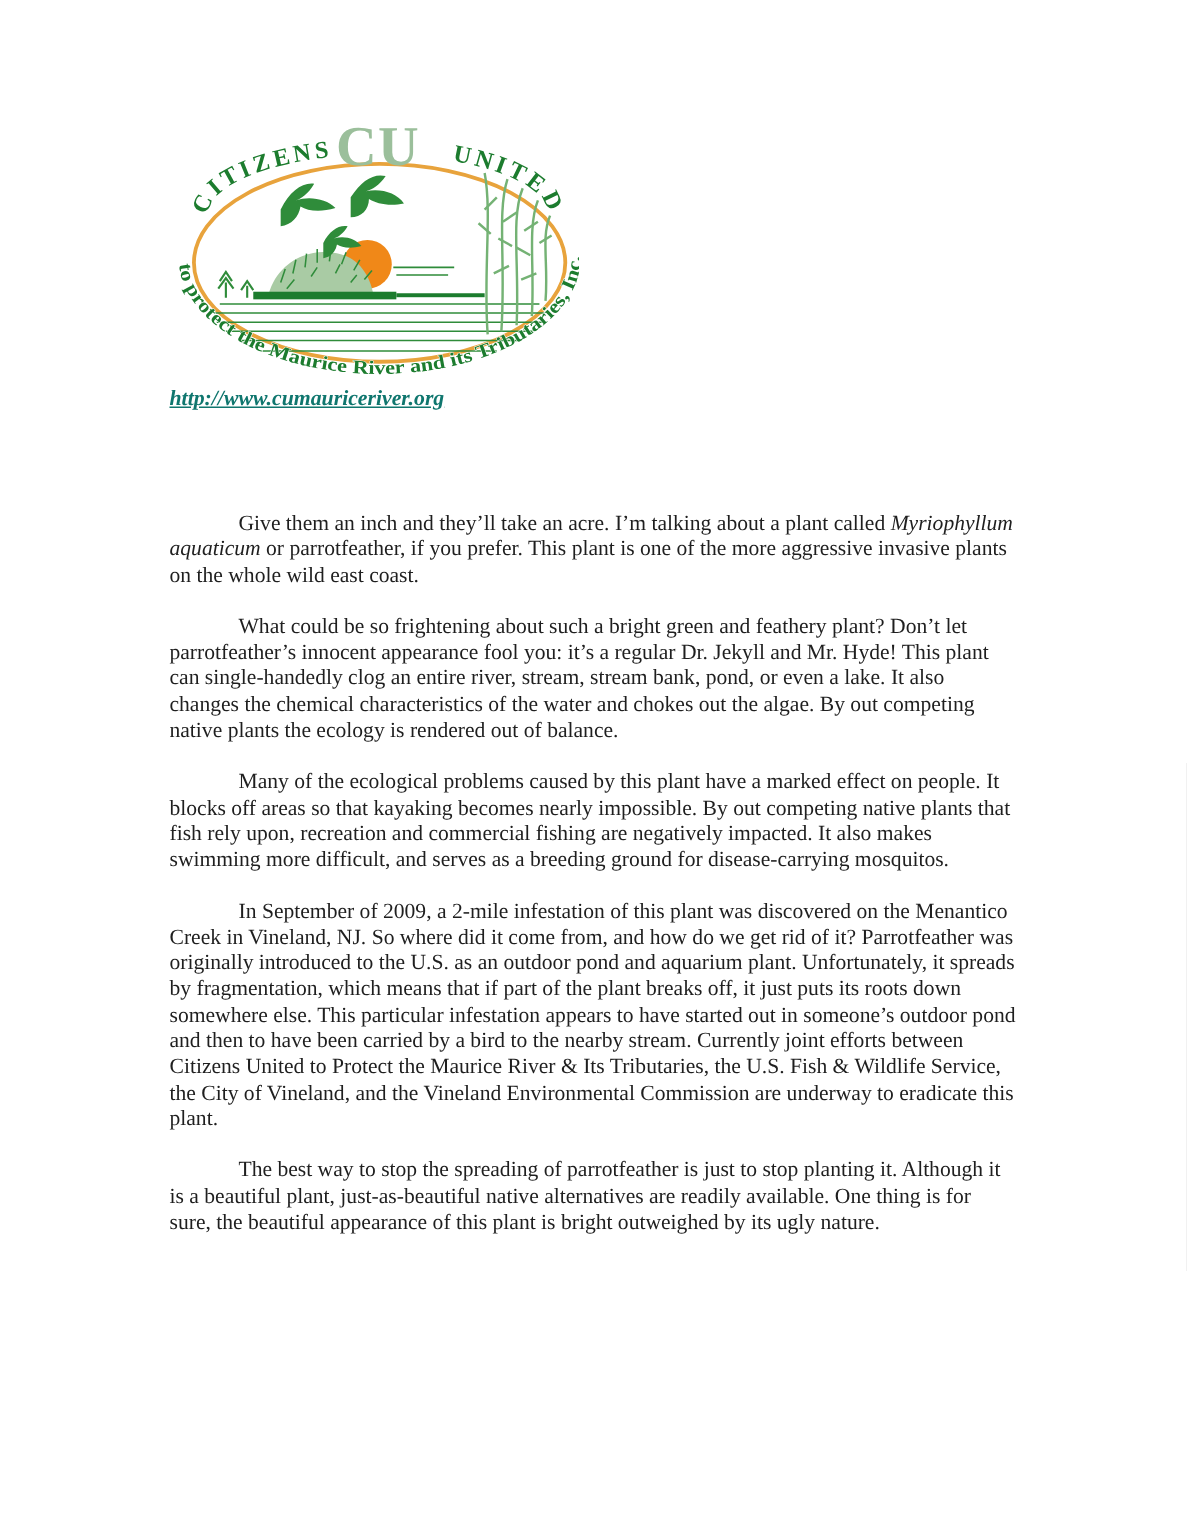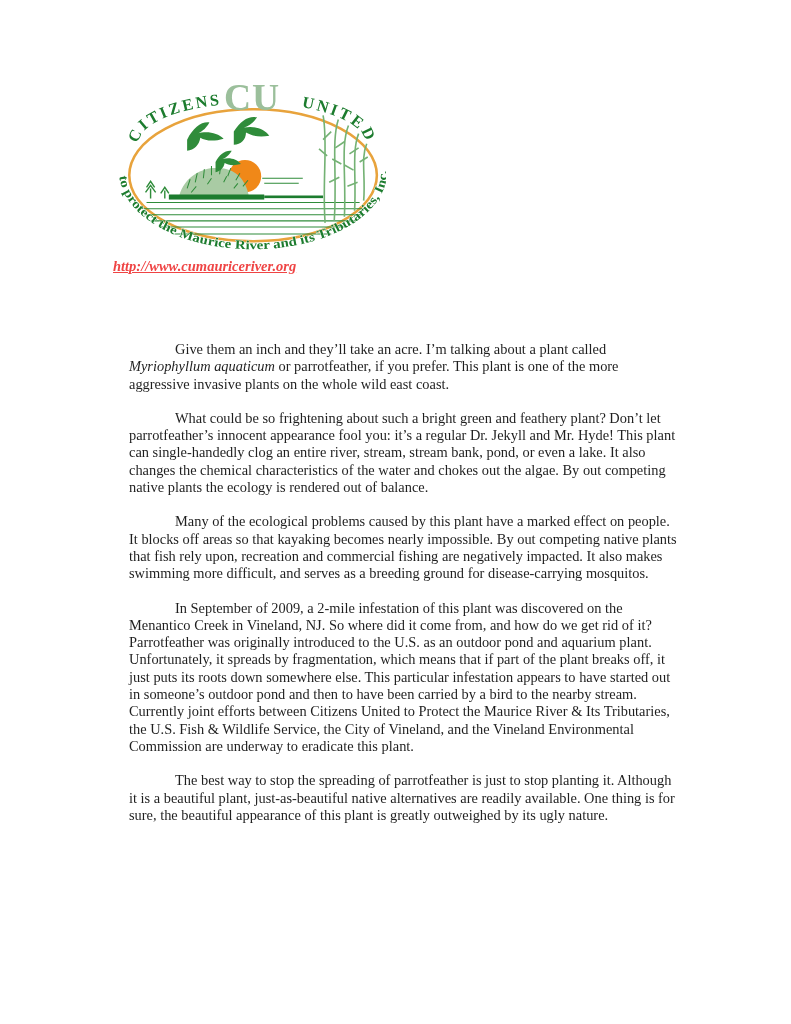--- a/index.html
+++ b/index.html
@@ -27,31 +27,31 @@
   }
   .arc-tagline{
     font-family:"Liberation Serif",serif;
     font-weight:bold;font-size:12.5px;
     paint-order:stroke;stroke:#ffffff;stroke-width:0.6px;
   }
   .url-line{
     position:absolute;left:113px;top:258px;
     font-size:14.5px;font-weight:bold;font-style:italic;
   }
-  .url-line a{color:#ef4444;text-decoration:underline;cursor:pointer;}
+  .url-line a{color:#0f766e;text-decoration:underline;cursor:pointer;}
   .title-block{
     position:absolute;left:113px;top:290px;
     font-size:14.5px;line-height:17.3px;
   }
   .article{
     position:absolute;left:113px;top:341px;width:565px;
     font-size:14.4px;line-height:17.3px;
     text-align:left;
   }
-  .article p{margin:0 0 17px 16px;text-indent:46px;}
+  .article p{margin:0 0 17px 0;text-indent:46px;}
   .article em{font-style:italic;}
 </style>
 </head>
 <body>
 
 <div class="page">
 
   <div class="logo">
     <svg viewBox="0 0 272 182" xmlns="http://www.w3.org/2000/svg" xmlns:xlink="http://www.w3.org/1999/xlink">
       <defs>
@@ -120,16 +120,16 @@
   <div class="url-line">
     <a href="#">http://www.cumauriceriver.org</a>
   </div>
 
 
   <div class="article">
       <p><span>Give them an inch and they’ll take an acre. I’m talking about a plant called </span><em>Myriophyllum aquaticum</em><span> or parrotfeather, if you prefer. This plant is one of the more aggressive invasive plants on the whole wild east coast.</span></p>
       <p><span>What could be so frightening about such a bright green and feathery plant? Don’t let parrotfeather’s innocent appearance fool you: it’s a regular Dr. Jekyll and Mr. Hyde! This plant can single-handedly clog an entire river, stream, stream bank, pond, or even a lake. It also changes the chemical characteristics of the water and chokes out the algae. By out competing native plants the ecology is rendered out of balance.</span></p>
       <p><span>Many of the ecological problems caused by this plant have a marked effect on people. It blocks off areas so that kayaking becomes nearly impossible. By out competing native plants that fish rely upon, recreation and commercial fishing are negatively impacted. It also makes swimming more difficult, and serves as a breeding ground for disease-carrying mosquitos.</span></p>
       <p><span>In September of 2009, a 2-mile infestation of this plant was discovered on the Menantico Creek in Vineland, NJ. So where did it come from, and how do we get rid of it? Parrotfeather was originally introduced to the U.S. as an outdoor pond and aquarium plant. Unfortunately, it spreads by fragmentation, which means that if part of the plant breaks off, it just puts its roots down somewhere else. This particular infestation appears to have started out in someone’s outdoor pond and then to have been carried by a bird to the nearby stream. Currently joint efforts between Citizens United to Protect the Maurice River &amp; Its Tributaries, the U.S. Fish &amp; Wildlife Service, the City of Vineland, and the Vineland Environmental Commission are underway to eradicate this plant.</span></p>
-      <p><span>The best way to stop the spreading of parrotfeather is just to stop planting it. Although it is a beautiful plant, just-as-beautiful native alternatives are readily available. One thing is for sure, the beautiful appearance of this plant is greatly outweighed by its ugly nature.</span></p>
+      <p><span>The best way to stop the spreading of parrotfeather is just to stop planting it. Although it is a beautiful plant, just-as-beautiful native alternatives are readily available. One thing is for sure, the beautiful appearance of this plant is bright outweighed by its ugly nature.</span></p>
     </div>
 
 </div>
 
 </body></html>

